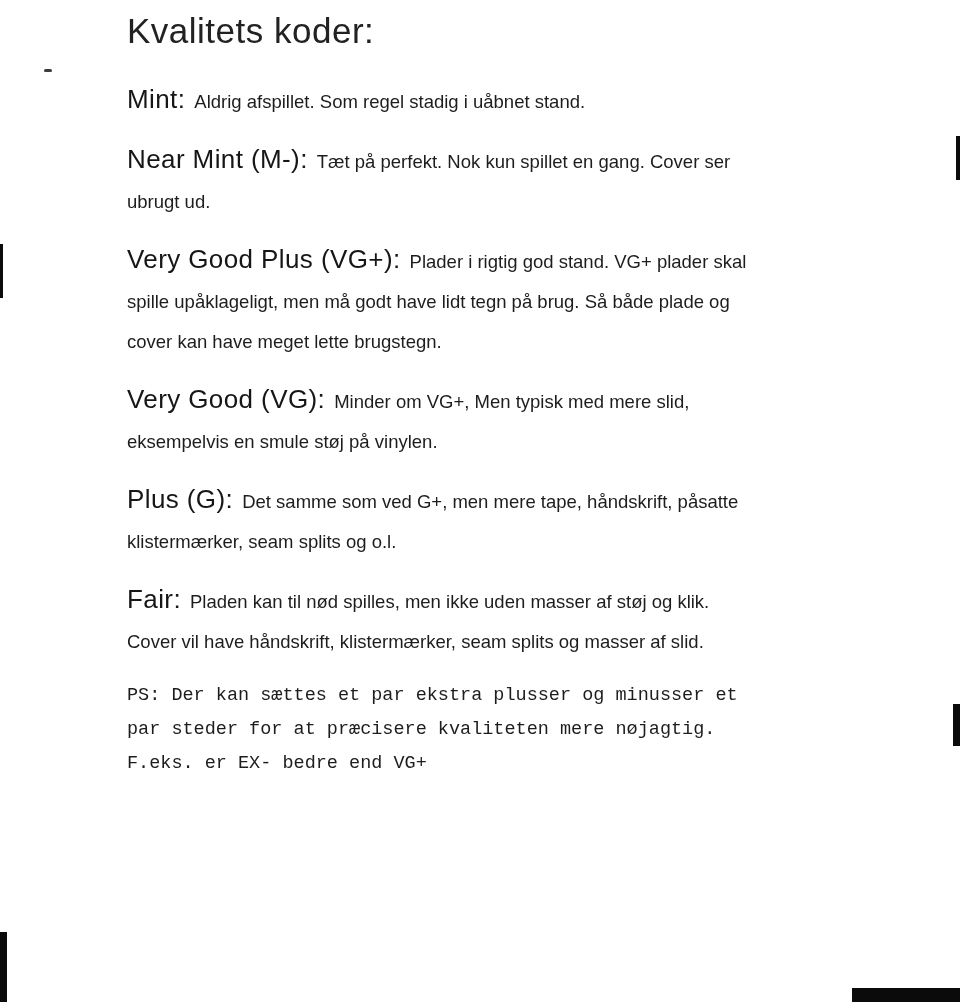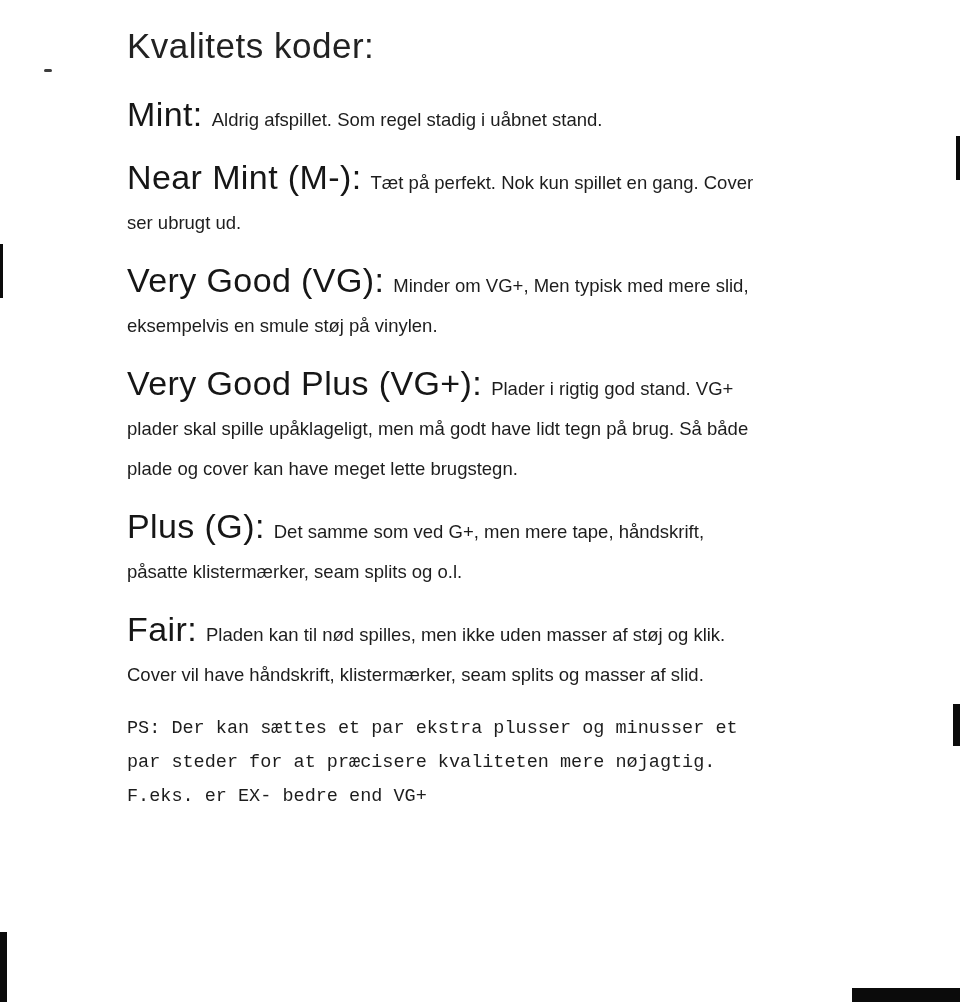--- a/index.html
+++ b/index.html
@@ -11,40 +11,40 @@
     width: 960px;
     height: 1002px;
     position: relative;
     overflow: hidden;
     font-family: "Liberation Sans", sans-serif;
     color: #1d1d1d;
     -webkit-font-smoothing: antialiased;
   }
   .page {
     position: relative;
-    padding: 25px 28px 0 127px;
+    padding: 10px 28px 0 127px;
     box-sizing: border-box;
     width: 788px;
   }
   .doc-title {
     font-size: 35px;
     font-weight: 400;
     letter-spacing: 0.5px;
     color: #222222;
     margin: 0 0 27px 0;
     line-height: 42px;
   }
   .entry {
     margin: 0 0 17px 0;
     font-size: 18.5px;
     line-height: 40px;
     color: #1d1d1d;
   }
   .term {
-    font-size: 34px;
+    font-size: 26px;
     letter-spacing: 0.4px;
     color: #161616;
     margin-right: 9px;
   }
   .ps {
     margin: 6px 0 0 0;
     font-size: 18.5px;
     line-height: 34px;
     color: #1d1d1d;
     font-family: Liberation Mono, monospace;
@@ -71,25 +71,25 @@
   <p class="entry">
     <span class="term">Mint:</span><span class="desc">Aldrig afspillet. Som regel stadig i uåbnet stand.</span>
   </p>
 
   <p class="entry">
     <span class="term">Near Mint (M-):</span><span class="desc">Tæt på perfekt. Nok kun spillet en gang. Cover ser ubrugt ud.</span>
   </p>
 
 
   <p class="entry">
-    <span class="term">Very Good (VG):</span><span class="desc">Minder om VG+, Men typisk med mere slid, eksempelvis en smule støj på vinylen.</span>
+    <span class="term">Very Good Plus (VG+):</span><span class="desc">Plader i rigtig god stand. VG+ plader skal spille upåklageligt, men må godt have lidt tegn på brug. Så både plade og cover kan have meget lette brugstegn.</span>
   </p>
 
   <p class="entry">
-    <span class="term">Very Good Plus (VG+):</span><span class="desc">Plader i rigtig god stand. VG+ plader skal spille upåklageligt, men må godt have lidt tegn på brug. Så både plade og cover kan have meget lette brugstegn.</span>
+    <span class="term">Very Good (VG):</span><span class="desc">Minder om VG+, Men typisk med mere slid, eksempelvis en smule støj på vinylen.</span>
   </p>
 
 
   <p class="entry">
     <span class="term">Plus (G):</span><span class="desc">Det samme som ved G+, men mere tape, håndskrift, påsatte klistermærker, seam splits og o.l.</span>
   </p>
 
   <p class="entry">
     <span class="term">Fair:</span><span class="desc">Pladen kan til nød spilles, men ikke uden masser af støj og klik. Cover vil have håndskrift, klistermærker, seam splits og masser af slid.</span>
   </p>

